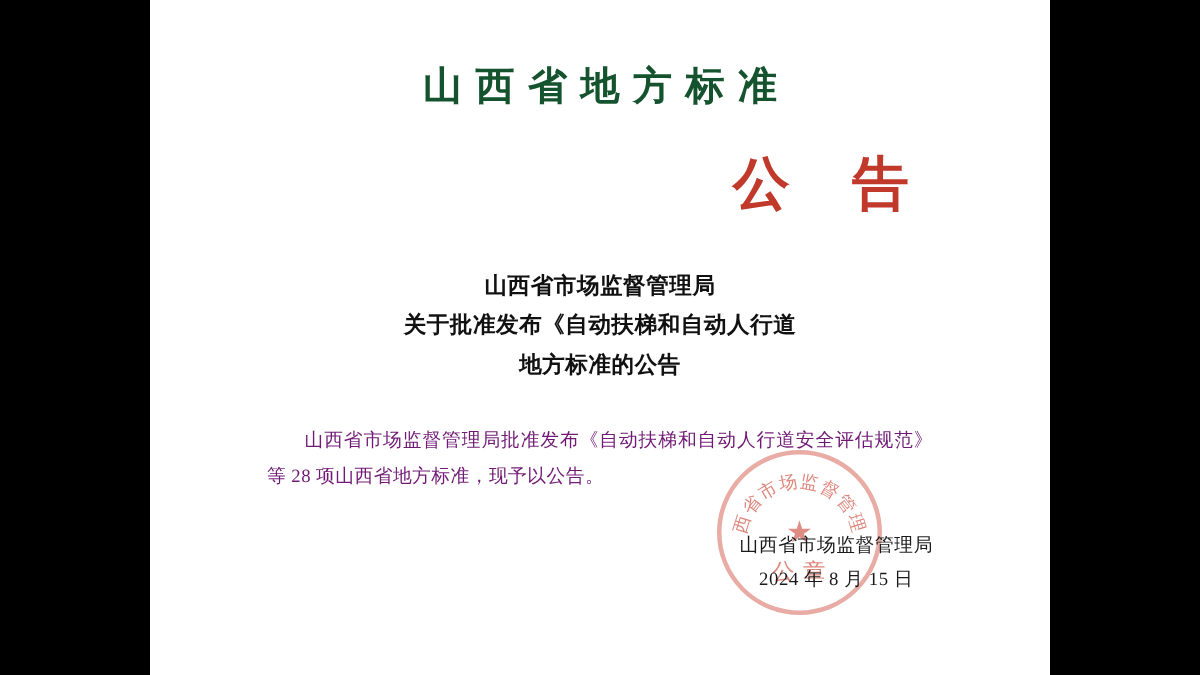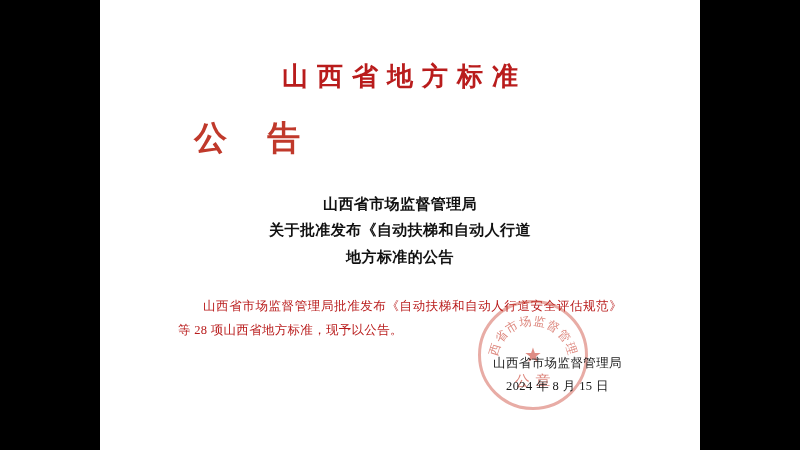--- a/index.html
+++ b/index.html
@@ -29,35 +29,35 @@
   }
   .page-inner {
     position: relative;
     width: 100%;
     height: 100%;
     box-sizing: border-box;
     padding: 0 78px;
   }
   .doc-title {
     margin: 0;
-    padding-top: 59px;
+    padding-top: 40px;
     text-align: center;
-    color: #b91c1c;
+    color: #14532d;
     font-size: 26px;
     letter-spacing: 9px;
     font-weight: 700;
     text-indent: 9px;
     font-family: "Liberation Serif", "DejaVu Serif", serif;
   }
   .doc-subtitle {
     margin: 0;
     padding-top: 22px;
-    text-align: left;
+    text-align: right;
     color: #c0392b;
-    font-size: 33px;
+    font-size: 38px;
     letter-spacing: 16px;
     font-weight: 700;
     text-indent: 16px;
     font-family: "Liberation Serif", "DejaVu Serif", serif;
   }
   .doc-number {
     margin: 0;
     padding-top: 56px;
     text-align: center;
     color: #1a1a1a;
@@ -73,21 +73,21 @@
     font-weight: 700;
     line-height: 1.75;
     letter-spacing: 0.4px;
   }
   .doc-heading .line {
     display: block;
   }
   .doc-body {
     margin: 0;
     padding-top: 24px;
-    color: #b91c1c;
+    color: #701a75;
     font-size: 12.5px;
     line-height: 1.95;
     text-align: justify;
     text-indent: 25px;
     letter-spacing: 0.3px;
   }
   .signature {
     position: absolute;
     right: 78px;
     bottom: 52px;

